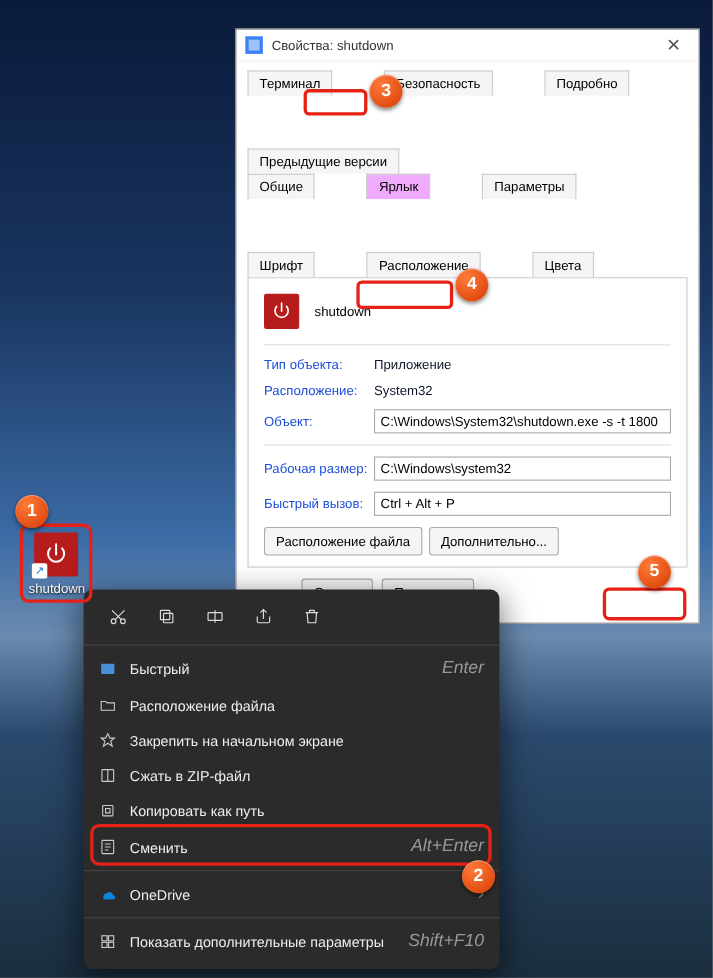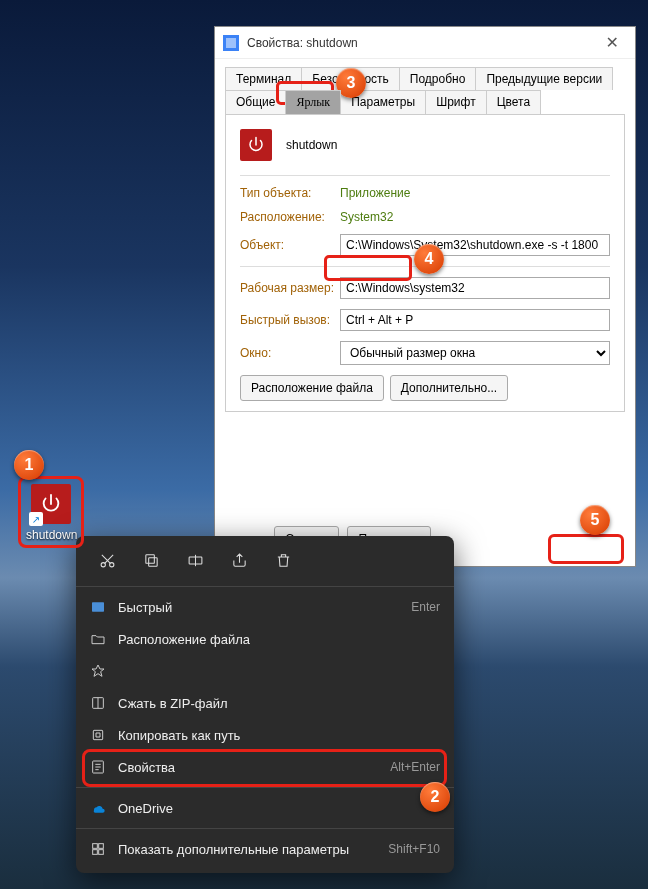--- a/index.html
+++ b/index.html
@@ -6,31 +6,31 @@
 body { width: 648px; height: 889px; background: linear-gradient(to bottom, #0a1a3a 0%, #1a3560 30%, #3b6ba5 55%, #6b8bb0 65%, #2c4a6e 75%, #1a2e3e 100%); position: relative; overflow: hidden; }
 
 
 .dialog { position: absolute; left: 214px; top: 26px; width: 422px; height: 541px; background: #fff; border: 1px solid #888; display: flex; flex-direction: column; }
 .titlebar { height: 32px; display: flex; align-items: center; padding: 0 8px; font-size: 12px; color: #333; border-bottom: 1px solid #eee; }
 .titlebar .ticon { width: 16px; height: 16px; background: #3b82f6; margin-right: 8px; position: relative; }
 .titlebar .ticon::after { content:""; position:absolute; inset:3px; background:#fff; opacity:.5; }
 .titlebar .close { margin-left: auto; font-size: 16px; color: #555; padding: 0 8px; cursor: pointer; }
 
 .tabs-wrap { padding: 8px 10px 0; }
-.tabs { display: flex; flex-wrap: wrap; font-size: 12px; }
+.tabs { display: flex; flex-wrap: wrap; font-size: 12px; gap: 48px; }
 .tab { padding: 4px 10px; border: 1px solid #ccc; border-bottom: none; background: #f5f5f5; margin-right: -1px; cursor: pointer; position:relative; }
-.tab.active { background: #a3a3a3; z-index:2;font-family:Liberation Serif, serif; }
+.tab.active { background: #f0abfc; z-index:2; }
 .tab-body { border: 1px solid #ccc; padding: 14px 14px 10px; background:#fff; }
 
 .icon-row { display: flex; align-items: center; margin-bottom: 14px; gap: 14px; }
 .app-icon { width: 32px; height: 32px; background: #b71c1c; display:flex; align-items:center; justify-content:center; color:#fff; font-weight:bold; border-radius:2px; }
 .app-icon svg { width:18px; height:18px; fill:#fff; }
 .field-row { display: flex; align-items: center; margin-bottom: 10px; font-size: 12px; }
-.field-row .lbl { width: 100px; flex-shrink: 0; color:#a16207; }
-.field-row .val { color:#4d7c0f; }
+.field-row .lbl { width: 100px; flex-shrink: 0; color:#1d4ed8; }
+.field-row .val { color:#0f172a; }
 .field-row input[type=text], .field-row select { flex:1; border:1px solid #aaa; padding:3px 5px; font-size:12px; background:#fff; }
 .sep { height:1px; background:#ddd; margin:6px 0 10px; }
 .btn-row { display:flex; gap:6px; margin-top:6px; }
 .btn-row button, .footer button { border:1px solid #aaa; background:#f5f5f5; padding:5px 10px; font-size:12px; border-radius:3px; cursor:pointer; }
 .footer { margin-top:auto; padding:10px 12px 14px; display:flex; justify-content:flex-start; gap:8px; }
 
 
 .desktop-icon { position:absolute; left:26px; top:484px; width:50px; text-align:center; cursor:pointer; }
 .desktop-icon .dicn { width:40px; height:40px; background:#b71c1c; margin:0 auto 4px; display:flex; align-items:center; justify-content:center; border-radius:2px; position:relative; }
 .desktop-icon .dicn svg { width:22px; height:22px; fill:#fff; }
@@ -39,21 +39,21 @@
 
 
 .ctx { position:absolute; left:76px; top:536px; width:378px; background:#2b2b2b; border-radius:8px; padding:8px 0; box-shadow:0 8px 30px rgba(0,0,0,.6); }
 .ctx-top { display:flex; gap:2px; padding:0 10px 6px; }
 .ctx-top .tb { width:42px; height:32px; display:flex; align-items:center; justify-content:center; border-radius:4px; cursor:pointer; }
 .ctx-top svg { width:17px; height:17px; fill:none; stroke:#ddd; stroke-width:1.5; }
 .ctx-sep { height:1px; background:#444; margin:4px 0; }
 .ctx-item { display:flex; align-items:center; padding:8px 14px; font-size:13px; color:#eee; cursor:pointer; gap:12px; }
 .ctx-item .cicn { width:16px; height:16px; flex-shrink:0; display:flex; align-items:center; justify-content:center; }
 .ctx-item .cicn svg { width:16px; height:16px; fill:none; stroke:#ccc; stroke-width:1.5; }
-.ctx-item .shortcut { margin-left:auto; color:#999; font-size:12px; }
+.ctx-item .shortcut { margin-left:auto; color:#999; font-size:16px;font-style:italic; }
 .ctx-item.onedrive .cicn svg { fill:#0a84d8; stroke:none;}
 
 
 .hl { position:absolute; border:3px solid #e62117; border-radius:8px; pointer-events:none; }
 .badge { position:absolute; width:30px; height:30px; border-radius:50%; background:radial-gradient(circle at 35% 30%, #ff7b3a, #d63a00); color:#fff; font-weight:bold; font-size:16px; display:flex; align-items:center; justify-content:center; box-shadow:0 2px 4px rgba(0,0,0,.5), inset 0 1px 1px rgba(255,255,255,.4); pointer-events:none; }
 
 .hl1 { left:18px; top:476px; width:66px; height:72px; }
 .b1  { left:14px; top:450px; }
 .hl2 { left:82px; top:749px; width:365px; height:38px; }
 .b2  { left:420px; top:782px; }
@@ -78,20 +78,21 @@
       <div class="tab">Терминал</div>
       <div class="tab">Безопасность</div>
       <div class="tab">Подробно</div>
       <div class="tab">Предыдущие версии</div>
     </div>
     <div class="tabs">
       <div class="tab">Общие</div>
       <div class="tab active">Ярлык</div>
       <div class="tab">Параметры</div>
       <div class="tab">Шрифт</div>
+      <div class="tab">Расположение</div>
       <div class="tab">Цвета</div>
     </div>
     <div class="tab-body">
       <div class="icon-row">
         <div class="app-icon">
             <svg viewBox="0 0 24 24">
               <path d="M12 2v10M6 6a8 8 0 1 0 12 0" stroke="#fff" stroke-width="2" fill="none" stroke-linecap="round"></path>
             </svg>
           </div>
         <span style="font-size:12px;">shutdown</span>
@@ -111,24 +112,20 @@
         </div>
       <div class="sep"></div>
       <div class="field-row">
           <span class="lbl">Рабочая размер:</span>
           <input type="text" value="C:\Windows\system32" style="">
         </div>
       <div class="field-row">
           <span class="lbl">Быстрый вызов:</span>
           <input type="text" value="Ctrl + Alt + P" style="">
         </div>
-      <div class="field-row">
-          <span class="lbl">Окно:</span>
-          <select><option>Обычный размер окна</option></select>
-        </div>
       <div class="btn-row">
         <button>Расположение файла</button>
         <button>Дополнительно...</button>
       </div>
     </div>
   </div>
   <div class="footer">
     <button style="visibility:hidden;">OK</button>
     <button>Отмена</button>
     <button>Применить</button>
@@ -194,20 +191,21 @@
         </svg>
       </span>
       <span>Расположение файла</span>
     </div>
   <div class="ctx-item">
       <span class="cicn">
         <svg viewBox="0 0 24 24">
           <path d="M12 3l3 6h6l-5 4 2 7-6-4-6 4 2-7-5-4h6z"></path>
         </svg>
       </span>
+      <span>Закрепить на начальном экране</span>
     </div>
   <div class="ctx-item">
       <span class="cicn">
         <svg viewBox="0 0 24 24">
           <rect x="4" y="4" width="16" height="16" rx="1"></rect>
           <path d="M12 4v16"></path>
         </svg>
       </span>
       <span>Сжать в ZIP-файл</span>
     </div>
@@ -220,21 +218,21 @@
       </span>
       <span>Копировать как путь</span>
     </div>
   <div class="ctx-item">
       <span class="cicn">
         <svg viewBox="0 0 24 24">
           <rect x="4" y="3" width="16" height="18" rx="1"></rect>
           <path d="M8 8h8M8 12h8M8 16h5"></path>
         </svg>
       </span>
-      <span>Свойства</span>
+      <span>Сменить</span>
       <span class="shortcut">Alt+Enter</span>
     </div>
   <div class="ctx-sep"></div>
   <div class="ctx-item onedrive">
       <span class="cicn">
         <svg viewBox="0 0 24 24">
           <path d="M6 15a4 4 0 014-4 5 5 0 019 2 3 3 0 010 6H7a3 3 0 01-1-4z"></path>
         </svg>
       </span>
       <span>OneDrive</span>

